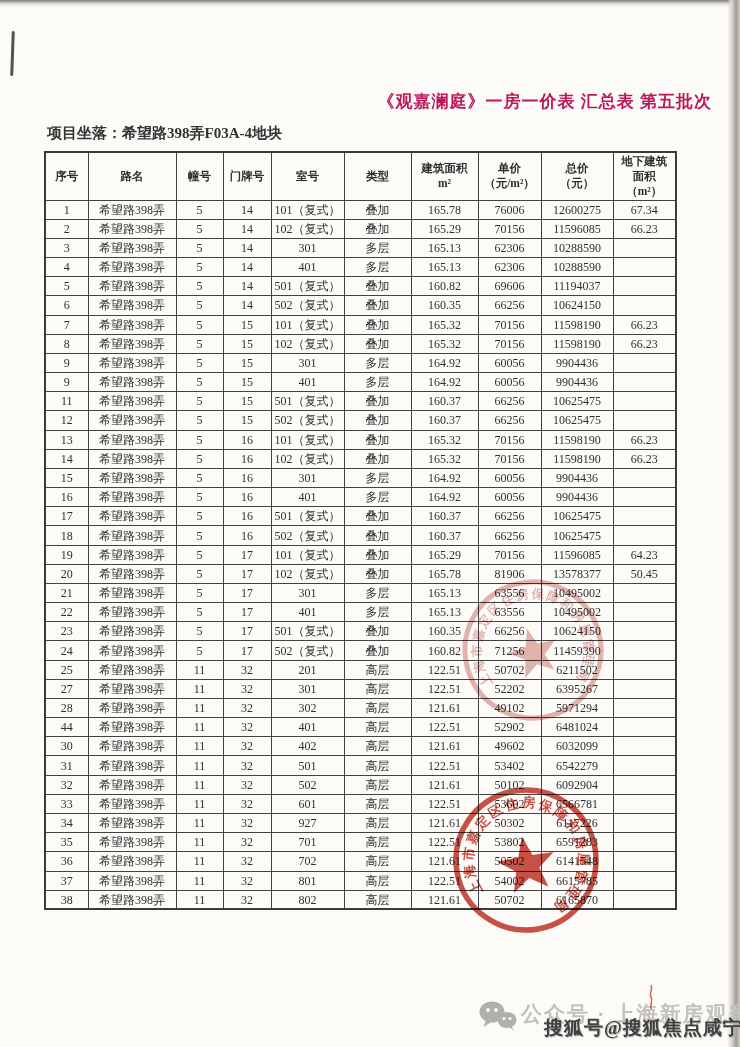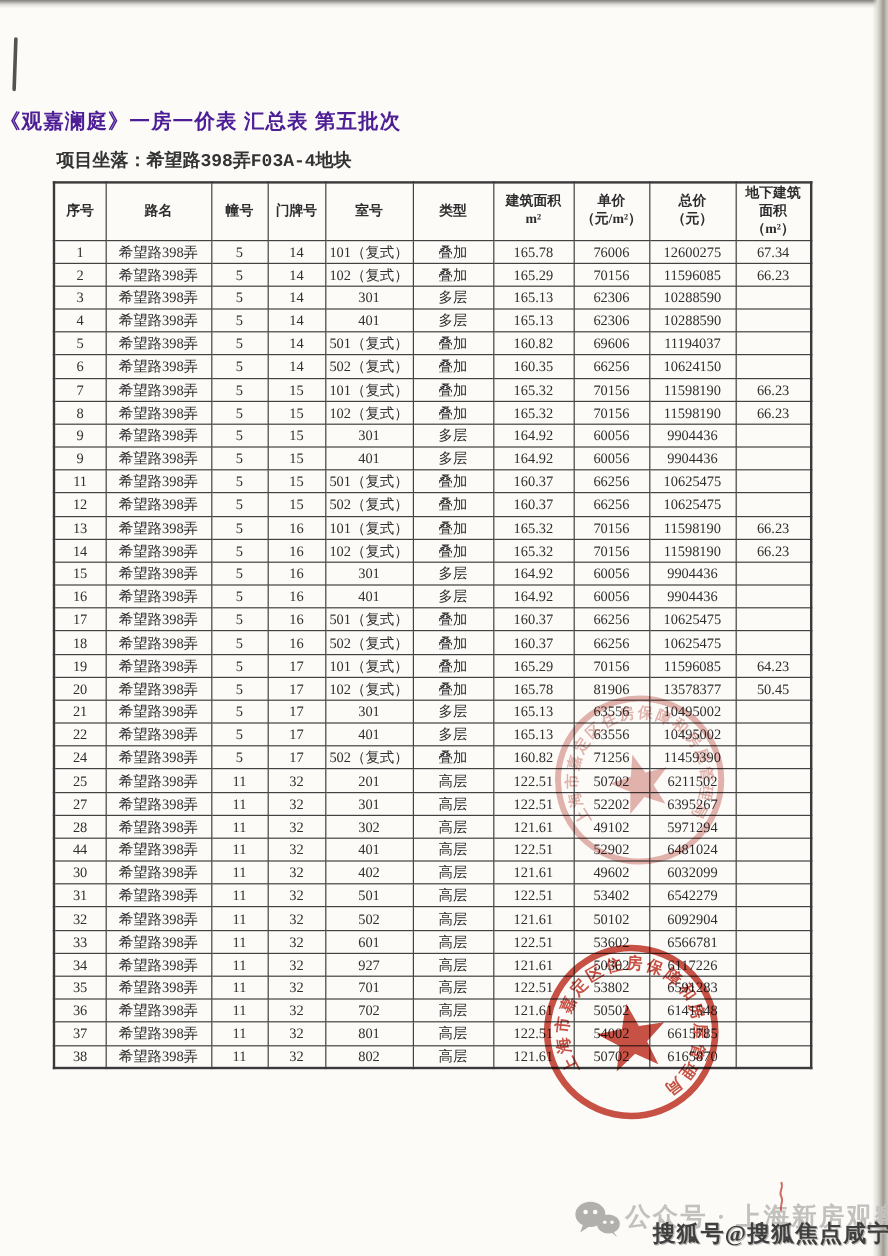--- a/index.html
+++ b/index.html
@@ -8,23 +8,23 @@
     background:#fcfbf8;
     font-family:"Liberation Serif","DejaVu Serif",serif;
     color:#2e2e2e;
   }
   .paper-edge-top{position:absolute;top:0;left:0;width:740px;height:7px;
     background:linear-gradient(#807f7a, rgba(170,169,162,.35) 55%, rgba(255,255,255,0));pointer-events:none;}
   .paper-edge-right{position:absolute;top:0;right:0;width:13px;height:1047px;
     background:linear-gradient(90deg, rgba(255,255,255,0), #dcdad2 35%, #9f9d93 70%, #cfcdc5);pointer-events:none;}
   .ink-mark{position:absolute;left:11px;top:31px;width:3px;height:45px;background:#555350;
     border-radius:2px;transform:rotate(2deg);}
-  .doc-title{position:absolute;top:90px;left:0;width:712px;text-align:left;
-    font-size:17px;font-weight:600;letter-spacing:1px;color:#4c1d95;}
-  .doc-location{position:absolute;top:124px;left:47px;font-size:15px;font-weight:700;color:#333;font-family:Liberation Mono, monospace;}
+  .doc-title{position:absolute;top:90px;left:0;width:712px;text-align:right;
+    font-size:17px;font-weight:600;letter-spacing:1px;color:#be185d;}
+  .doc-location{position:absolute;top:124px;left:47px;font-size:15px;font-weight:700;color:#333;}
   table.price{position:absolute;left:44px;top:151px;width:631px;
     border-collapse:collapse;table-layout:fixed;border:2px solid #3a3a3a;}
   table.price th, table.price td{
     border:1px solid #424242;text-align:center;padding:0;overflow:hidden;}
   table.price th{font-size:11.5px;line-height:1.3;font-weight:600;white-space:pre-line;color:#2d2d2d;}
   table.price thead tr{height:48px;}
   table.price tbody tr{height:19.18px;}
   table.price td{font-size:12px;line-height:1;white-space:nowrap;color:#2f2f2f;}
   .stamp{position:absolute;pointer-events:none;mix-blend-mode:multiply;}
   .stamp-faint{left:453px;top:568px;opacity:.42;}
@@ -337,20 +337,32 @@
         <td>5</td>
         <td>17</td>
         <td>401</td>
         <td>多层</td>
         <td>165.13</td>
         <td>63556</td>
         <td>10495002</td>
         <td></td>
       </tr>
       <tr>
+        <td>23</td>
+        <td>希望路398弄</td>
+        <td>5</td>
+        <td>17</td>
+        <td>501（复式）</td>
+        <td>叠加</td>
+        <td>160.35</td>
+        <td>66256</td>
+        <td>10624150</td>
+        <td></td>
+      </tr>
+      <tr>
         <td>24</td>
         <td>希望路398弄</td>
         <td>5</td>
         <td>17</td>
         <td>502（复式）</td>
         <td>叠加</td>
         <td>160.82</td>
         <td>71256</td>
         <td>11459390</td>
         <td></td>

